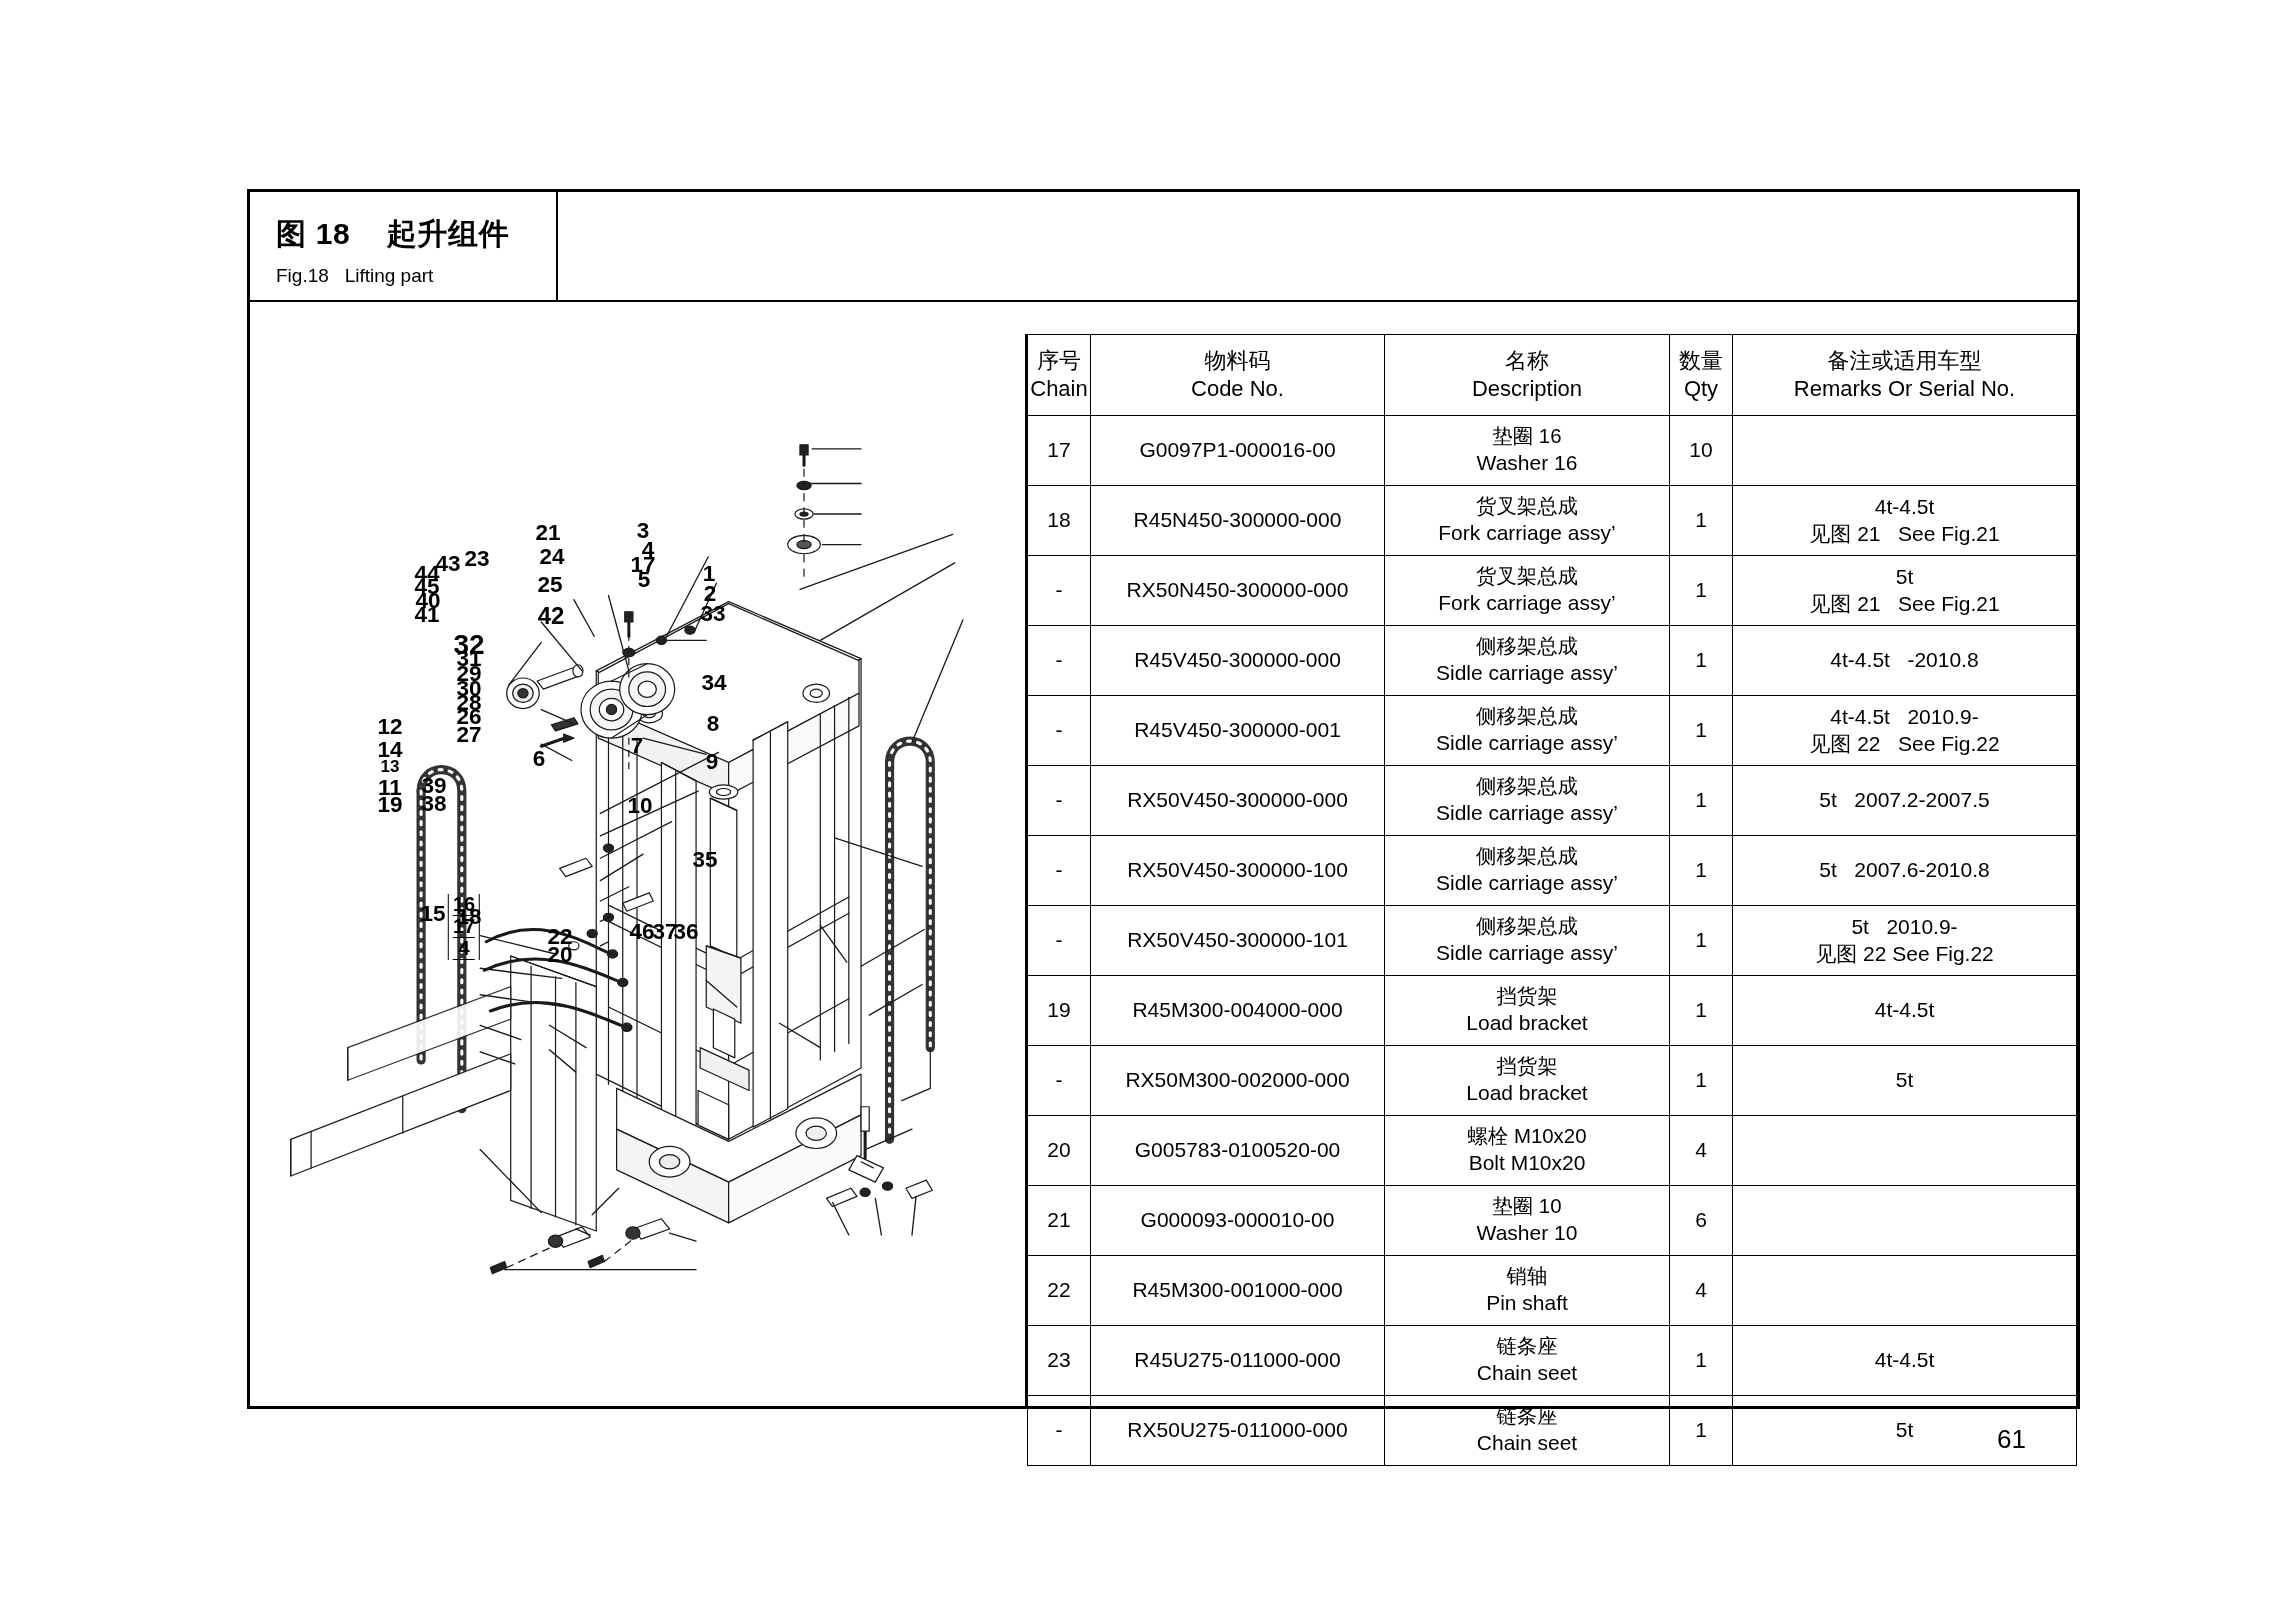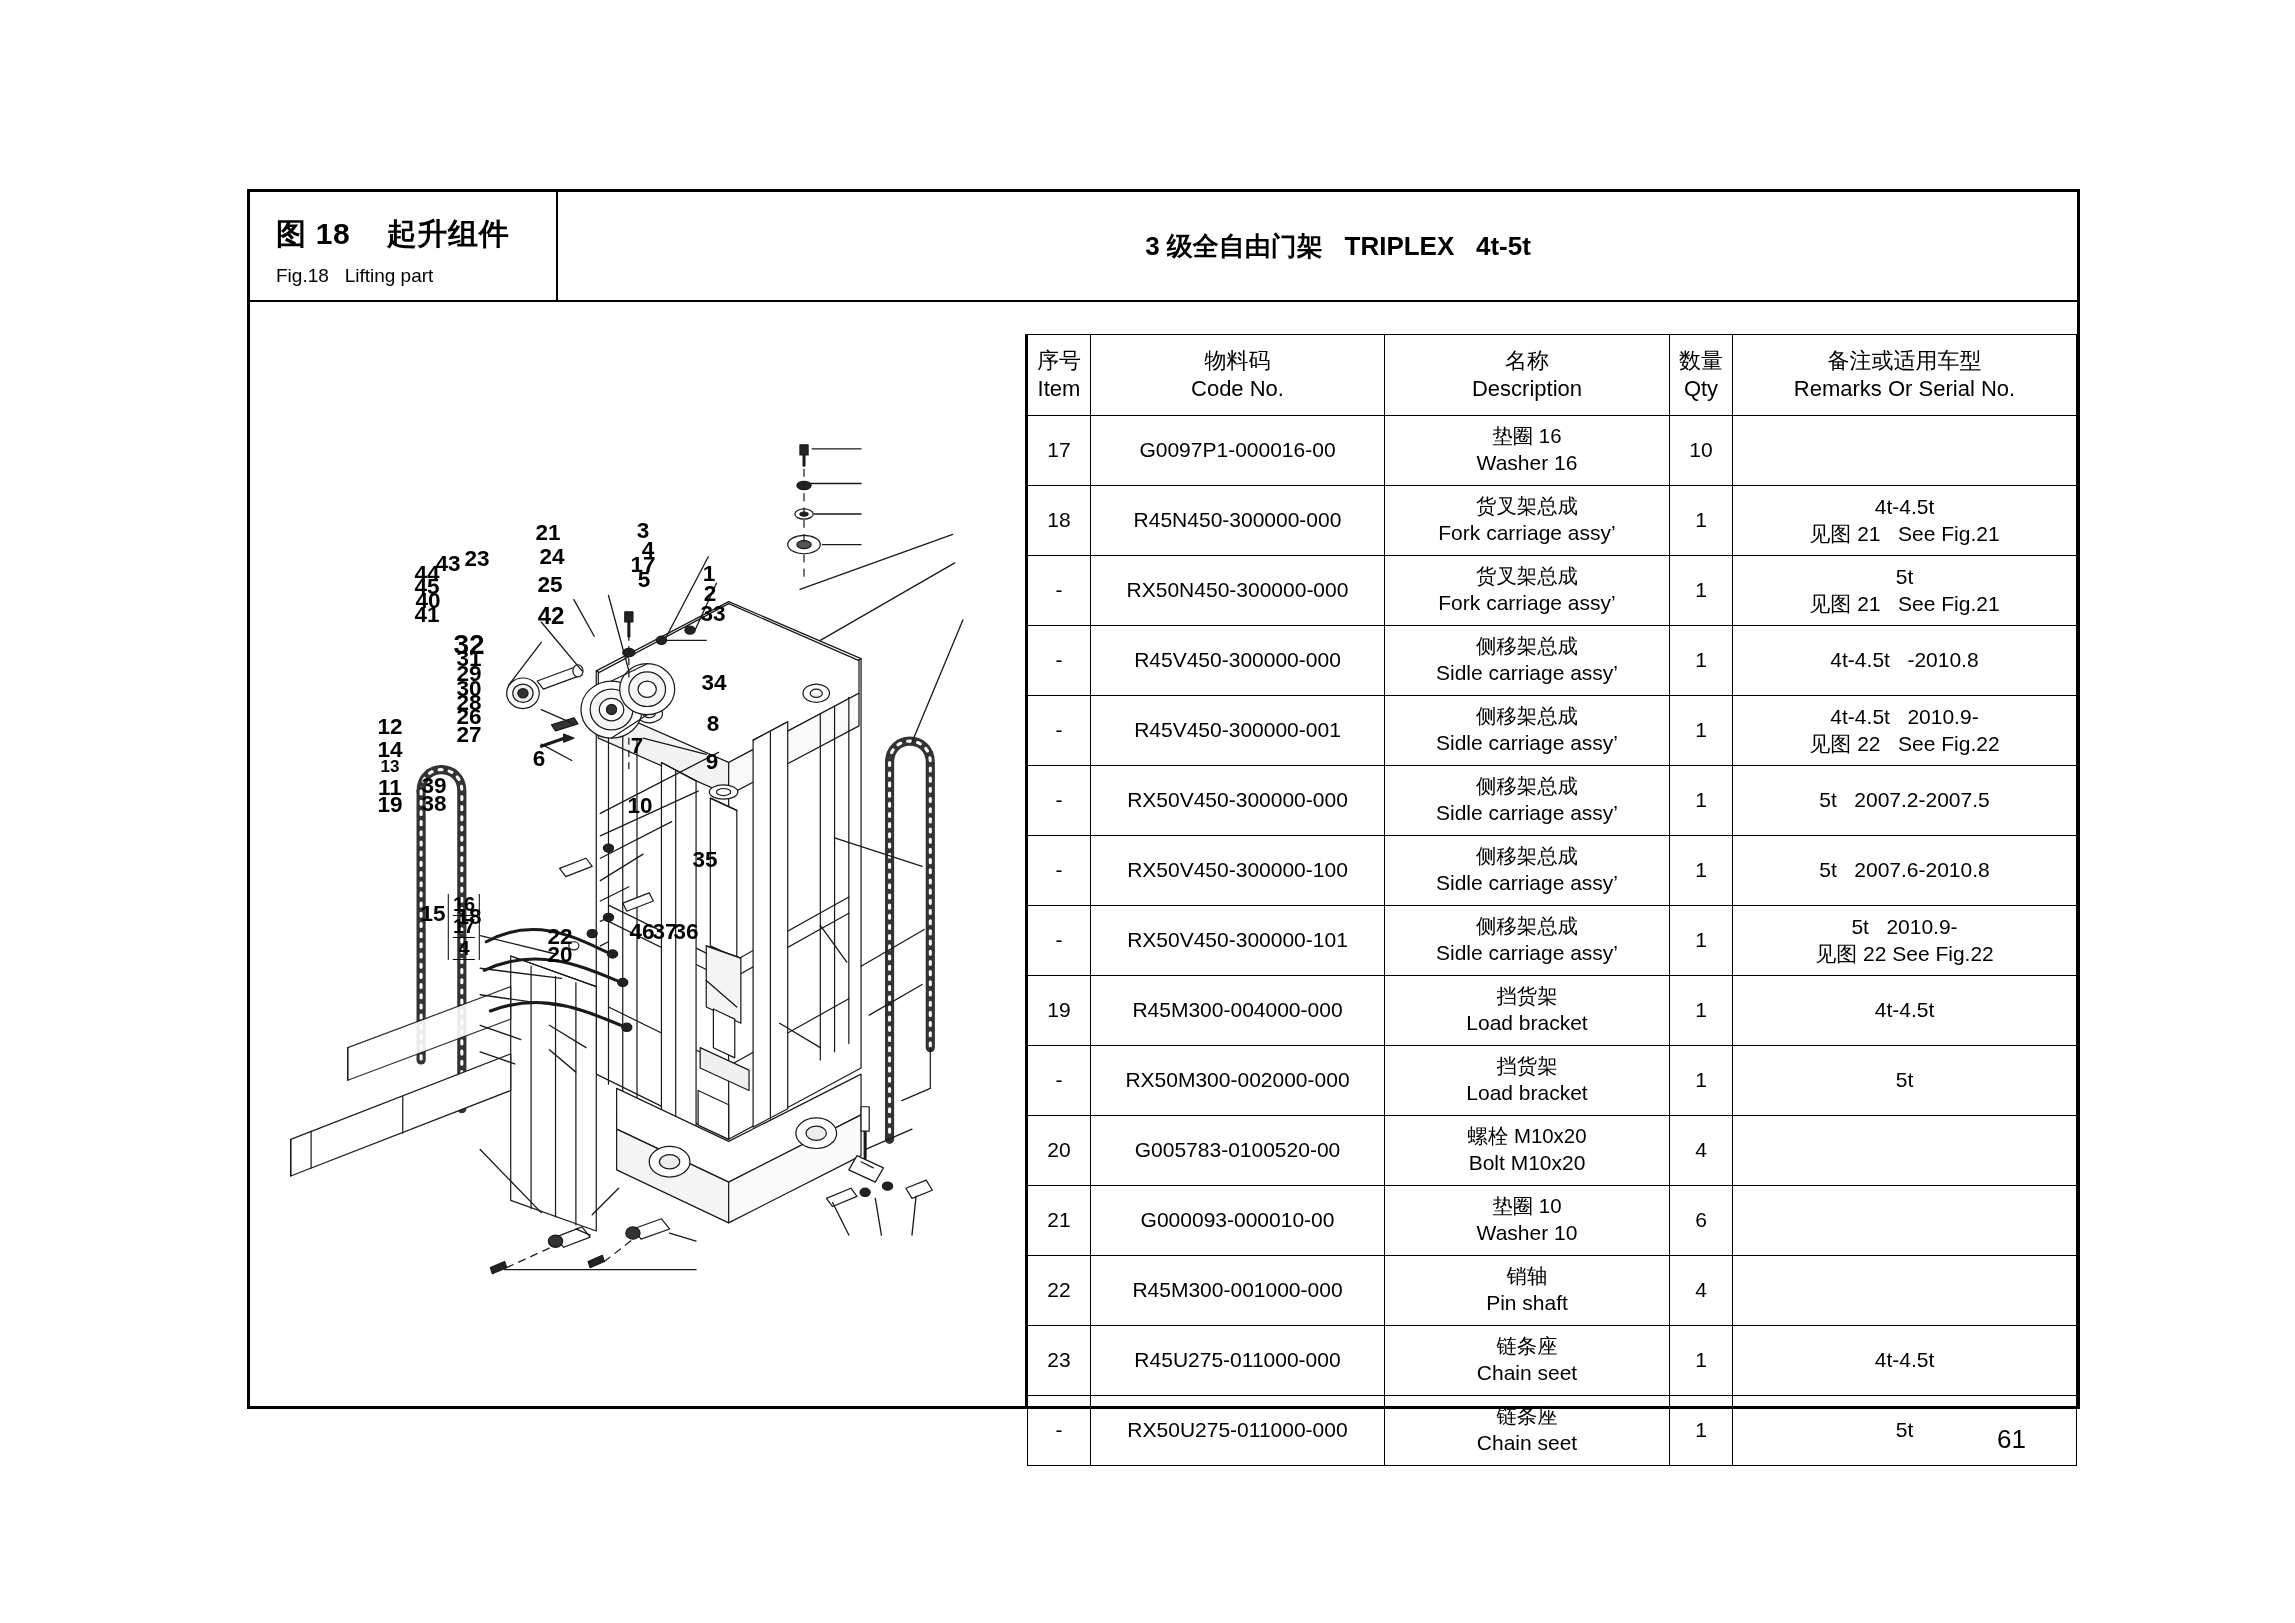--- a/index.html
+++ b/index.html
@@ -118,23 +118,20 @@
 </style>
 </head>
 <body>
 
 <div id="sheet">
 
   <div id="title-band">
     <div id="title-left">
       <div class="cn">图 18    起升组件</div>
       <div class="en">Fig.18   Lifting part</div>
-    </div>
-    <div id="title-right">
-      <div class="sub">3 级全自由门架   TRIPLEX   4t-5t</div>
     </div>
   </div>
 
   <div id="body-row">
 
     <div id="figure-pane">
       <svg width="774" height="1076" viewBox="0 0 760 1055">
         <g fill="none" stroke="#1a1a1a" stroke-width="1.2" stroke-linejoin="round" stroke-linecap="round">
 
           <g>
@@ -417,21 +414,21 @@
           <col class="c-item">
             <col class="c-code">
             <col class="c-desc">
             <col class="c-qty">
             <col class="c-rem">
         </colgroup>
         <thead>
           <tr>
             <th>
               <span class="cn">序号</span>
-              <span class="en">Item</span>
+              <span class="en">Chain</span>
             </th>
             <th>
               <span class="cn">物料码</span>
               <span class="en">Code No.</span>
             </th>
             <th>
               <span class="cn">名称</span>
               <span class="en">Description</span>
             </th>
             <th>

